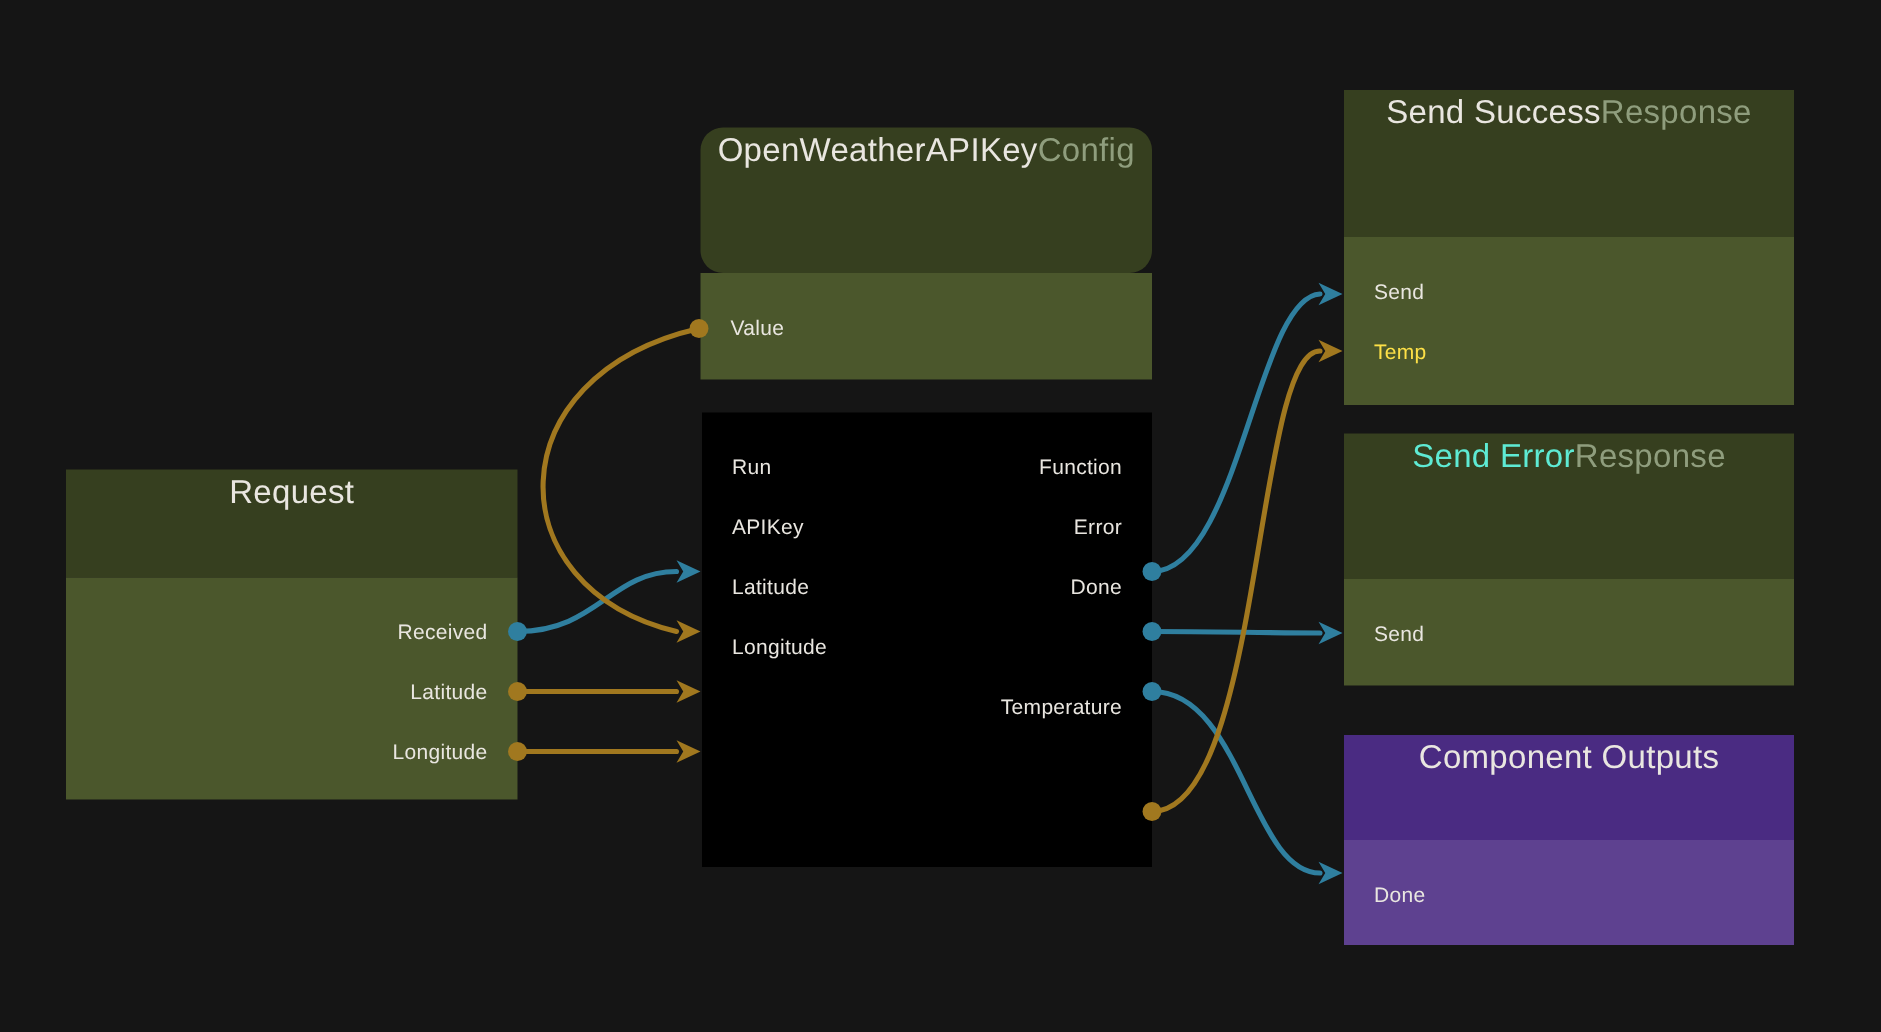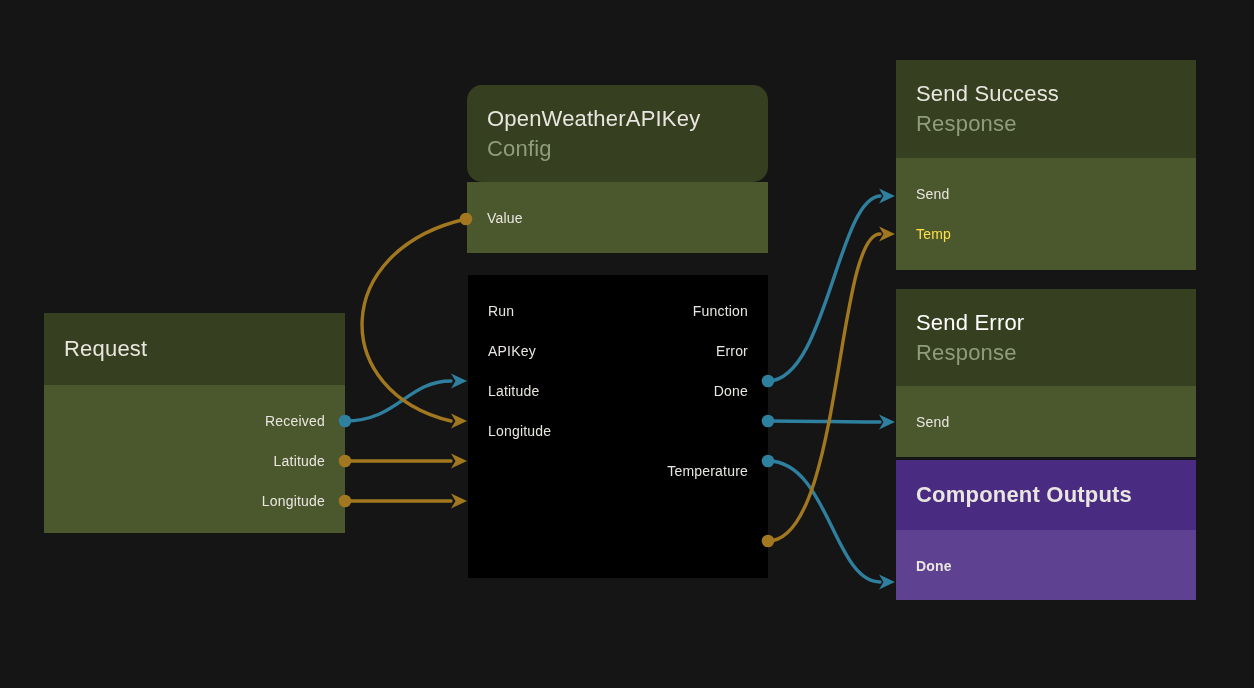--- a/index.html
+++ b/index.html
@@ -7,21 +7,21 @@
     width: 1254px; height: 688px;
     background: #151515;
     overflow: hidden;
     font-family: "Liberation Sans", "DejaVu Sans", sans-serif;
     position: relative;
   }
   #canvas { position: absolute; inset: 0; }
 
   .node { position: absolute; display: flex; flex-direction: column; }
   .hdr {
-    display: flex; flex-direction: column; justify-content: center;
+    display: flex; flex-direction: row; justify-content: center;
     padding: 0 20px; flex: 0 0 auto;
   }
   .body { flex: 1 1 auto; padding-top: 16px; }
   .n-title { font-size: 22px; line-height: 30px; letter-spacing: 0.2px; white-space: nowrap; }
   .n-sub   { font-size: 22px; line-height: 30px; letter-spacing: 0.2px; white-space: nowrap; }
   .prow {
     height: 40px; display: flex; align-items: center;
     justify-content: space-between; padding: 0 20px;
   }
   .prow.jr { justify-content: flex-end; }
@@ -31,21 +31,21 @@
   #n-request            { left: 44px;  top: 313px; width: 301px; height: 220px; }
   #n-request .hdr       { height: 72px; }
   #n-openweather        { left: 467px; top: 85px;  width: 301px; height: 168px; }
   #n-openweather .hdr   { height: 97px; border-radius: 15px; }
   #n-function           { left: 468px; top: 275px; width: 300px; height: 303px; }
   #n-function .hdr      { height: 70px; }
   #n-send-success       { left: 896px; top: 60px;  width: 300px; height: 210px; }
   #n-send-success .hdr  { height: 98px; }
   #n-send-error         { left: 896px; top: 289px; width: 300px; height: 168px; }
   #n-send-error .hdr    { height: 97px; }
-  #n-component-outputs  { left: 896px; top: 460px; width: 300px; height: 140px; font-weight: bold; }
+  #n-component-outputs  { left: 896px; top: 490px; width: 300px; height: 140px; }
   #n-component-outputs .hdr { height: 70px; }
 
   #edges-layer {
     position: absolute; inset: 0; width: 1254px; height: 688px;
     pointer-events: none;
   }
   #edges-layer path { fill: none; stroke-width: 3.4px; stroke-linecap: round; }
 </style>
 </head>
 <body style="background: rgb(21, 21, 21);">
@@ -114,21 +114,21 @@
         <span class="plabel" style="color: rgb(233, 230, 224);">Send</span>
       </div>
       <div class="prow">
         <span class="plabel" style="color: #fde047;">Temp</span>
       </div>
     </div>
   </div>
 
   <div class="node" id="n-send-error">
     <div class="hdr" style="background: rgb(54, 63, 31);">
-      <div class="n-title" style="color: #ffffff;">Send Error</div>
+      <div class="n-title" style="color: #5eead4;">Send Error</div>
       <div class="n-sub" style="color: rgb(143, 157, 125);">Response</div>
     </div>
     <div class="body" style="background: rgb(75, 87, 44);">
       <div class="prow">
         <span class="plabel" style="color: rgb(233, 230, 224);">Send</span>
       </div>
     </div>
   </div>
 
   <div class="node" id="n-component-outputs">

